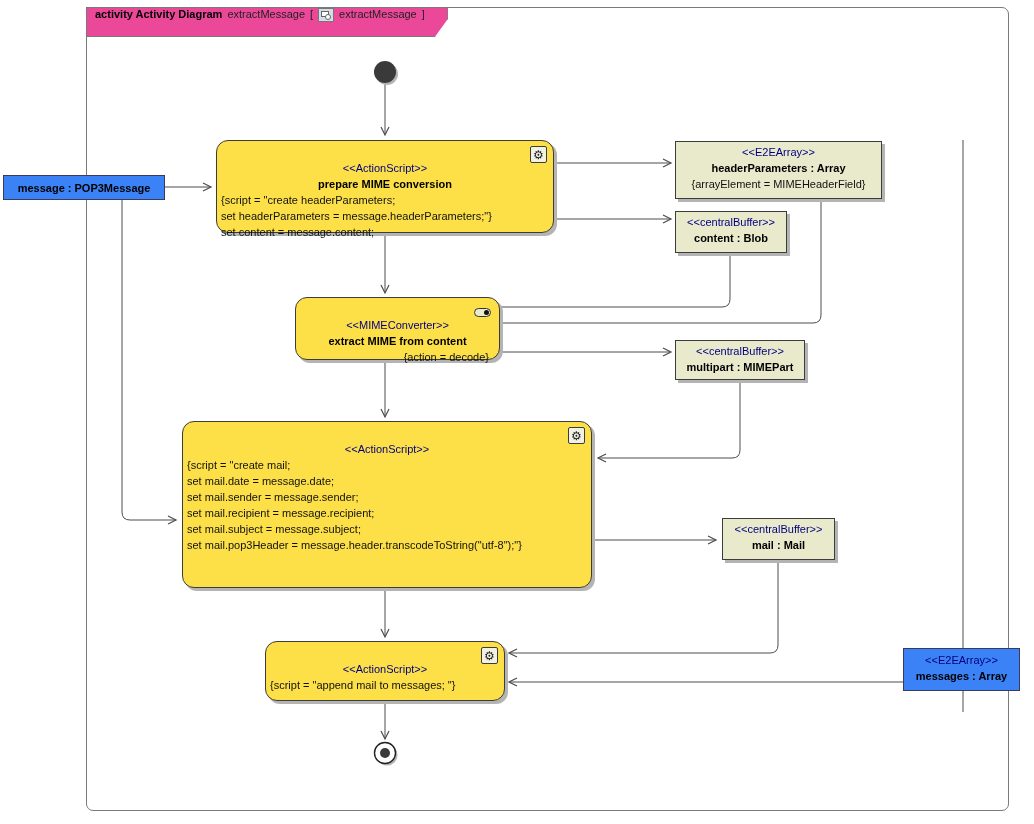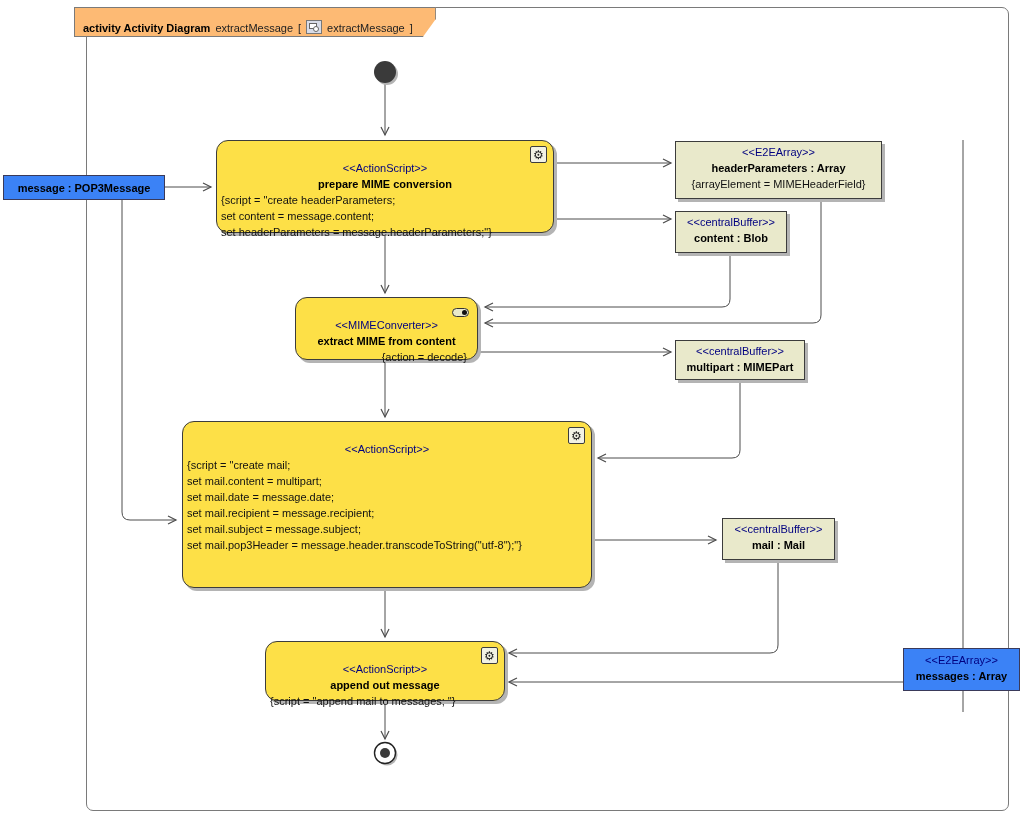--- a/index.html
+++ b/index.html
@@ -2,23 +2,23 @@
 <html><head>
 <meta charset="utf-8">
 <style>
   html,body{margin:0;padding:0;background:#ffffff;}
   body{width:1034px;height:824px;position:relative;overflow:hidden;
        font-family:"Liberation Sans", sans-serif;font-size:11px;color:#1a1a1a;}
 
   
   .frame{position:absolute;left:86px;top:7px;width:921px;height:802px;
          border:1px solid #7a7a7a;border-radius:7px;background:transparent;z-index:0;}
-  .frame-tab{position:absolute;left:74px;top:7px;height:26px;z-index:3;
-             background:#fdba74;border:1px solid #7a7a7a;
-             display:flex;align-items:flex-end;gap:5px;padding:0 22px 2px 8px;
+  .frame-tab{position:absolute;left:86px;top:7px;height:26px;z-index:3;
+             background:#ec4899;border:1px solid #7a7a7a;
+             display:flex;align-items:flex-start;gap:5px;padding:0 22px 2px 8px;
              clip-path:polygon(0 0,100% 0,100% 40%,calc(100% - 13px) 100%,0 100%);}
   .frame-tab .bold{font-weight:bold;color:#000;}
   .frame-tab .plain{color:#222;}
   .tab-icon{display:inline-block;width:14px;height:12px;background:#d8dce8;
             border:1px solid #777;position:relative;}
   .tab-icon:before{content:"";position:absolute;left:2px;top:2px;width:6px;height:4px;
             background:#fff;border:1px solid #666;}
   .tab-icon:after{content:"";position:absolute;right:2px;bottom:1px;width:4px;height:4px;
             border:1px solid #666;border-radius:50%;background:#fff;}
 
@@ -98,70 +98,69 @@
   <span>message : POP3Message</span>
 </div>
 
 <div class="node action" style="left:216px;top:140px;width:338px;height:93px;">
   <div class="stereo">&lt;&lt;ActionScript&gt;&gt;</div>
   <div class="nname">prepare MIME conversion</div>
   <div class="gear">
       <span>⚙</span>
     </div>
   <div class="body-line">{script = "create headerParameters;</div>
+  <div class="body-line">set headerParameters = message.headerParameters;"}</div>
   <div class="body-line">set content = message.content;</div>
-  <div class="body-line">set headerParameters = message.headerParameters;"}</div>
 </div>
 
 <div class="node object" style="left:675px;top:141px;width:207px;height:58px;">
   <div class="stereo">&lt;&lt;E2EArray&gt;&gt;</div>
   <div class="nname">headerParameters : Array</div>
   <div class="constraint-center">{arrayElement = MIMEHeaderField}</div>
 </div>
 
 <div class="node object" style="left:675px;top:211px;width:112px;height:42px;">
   <div class="stereo">&lt;&lt;centralBuffer&gt;&gt;</div>
   <div class="nname">content : Blob</div>
 </div>
 
-<div class="node action" style="left:295px;top:297px;width:183px;height:63px;">
+<div class="node action" style="left:295px;top:297px;width:205px;height:63px;">
   <div class="stereo">&lt;&lt;MIMEConverter&gt;&gt;</div>
   <div class="nname">extract MIME from content</div>
   <div class="pill-icon">
       <span class="pill-dot"></span>
     </div>
   <div class="constraint-right">{action = decode}</div>
 </div>
 
 <div class="node object" style="left:675px;top:340px;width:130px;height:40px;">
   <div class="stereo">&lt;&lt;centralBuffer&gt;&gt;</div>
   <div class="nname">multipart : MIMEPart</div>
 </div>
 
 <div class="node action" style="left:182px;top:421px;width:410px;height:167px;">
   <div class="stereo">&lt;&lt;ActionScript&gt;&gt;</div>
   <div class="gear">
       <span>⚙</span>
     </div>
   <div class="body-line">{script = "create mail;</div>
-  <div class="body-line">set mail.content = multipart;</div>
   <div class="body-line">set mail.date = message.date;</div>
+  <div class="body-line">set mail.sender = message.sender;</div>
   <div class="body-line">set mail.recipient = message.recipient;</div>
   <div class="body-line">set mail.subject = message.subject;</div>
   <div class="body-line">set mail.pop3Header = message.header.transcodeToString("utf-8");"}</div>
 </div>
 
 <div class="node object" style="left:722px;top:518px;width:113px;height:42px;">
   <div class="stereo">&lt;&lt;centralBuffer&gt;&gt;</div>
   <div class="nname">mail : Mail</div>
 </div>
 
 <div class="node action" style="left:265px;top:641px;width:240px;height:60px;">
   <div class="stereo">&lt;&lt;ActionScript&gt;&gt;</div>
-  <div class="nname">append out message</div>
   <div class="gear">
       <span>⚙</span>
     </div>
   <div class="body-line">{script = "append mail to messages; "}</div>
 </div>
 
 <div class="node param" style="left:903px;top:648px;width:117px;height:43px;padding-top:4px;">
   <div class="stereo">&lt;&lt;E2EArray&gt;&gt;</div>
   <div class="nname">messages : Array</div>
 </div>

